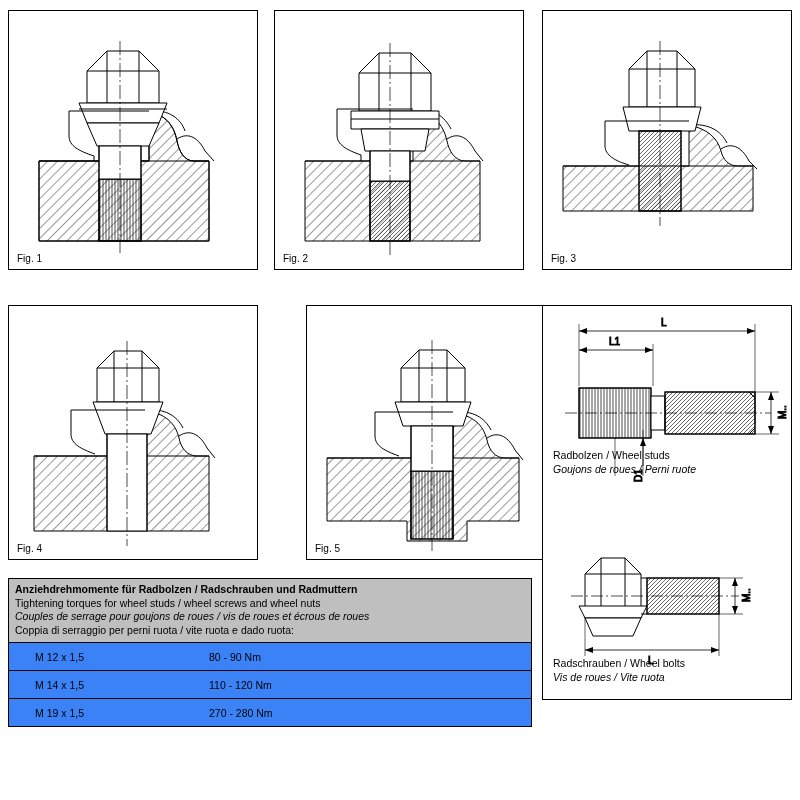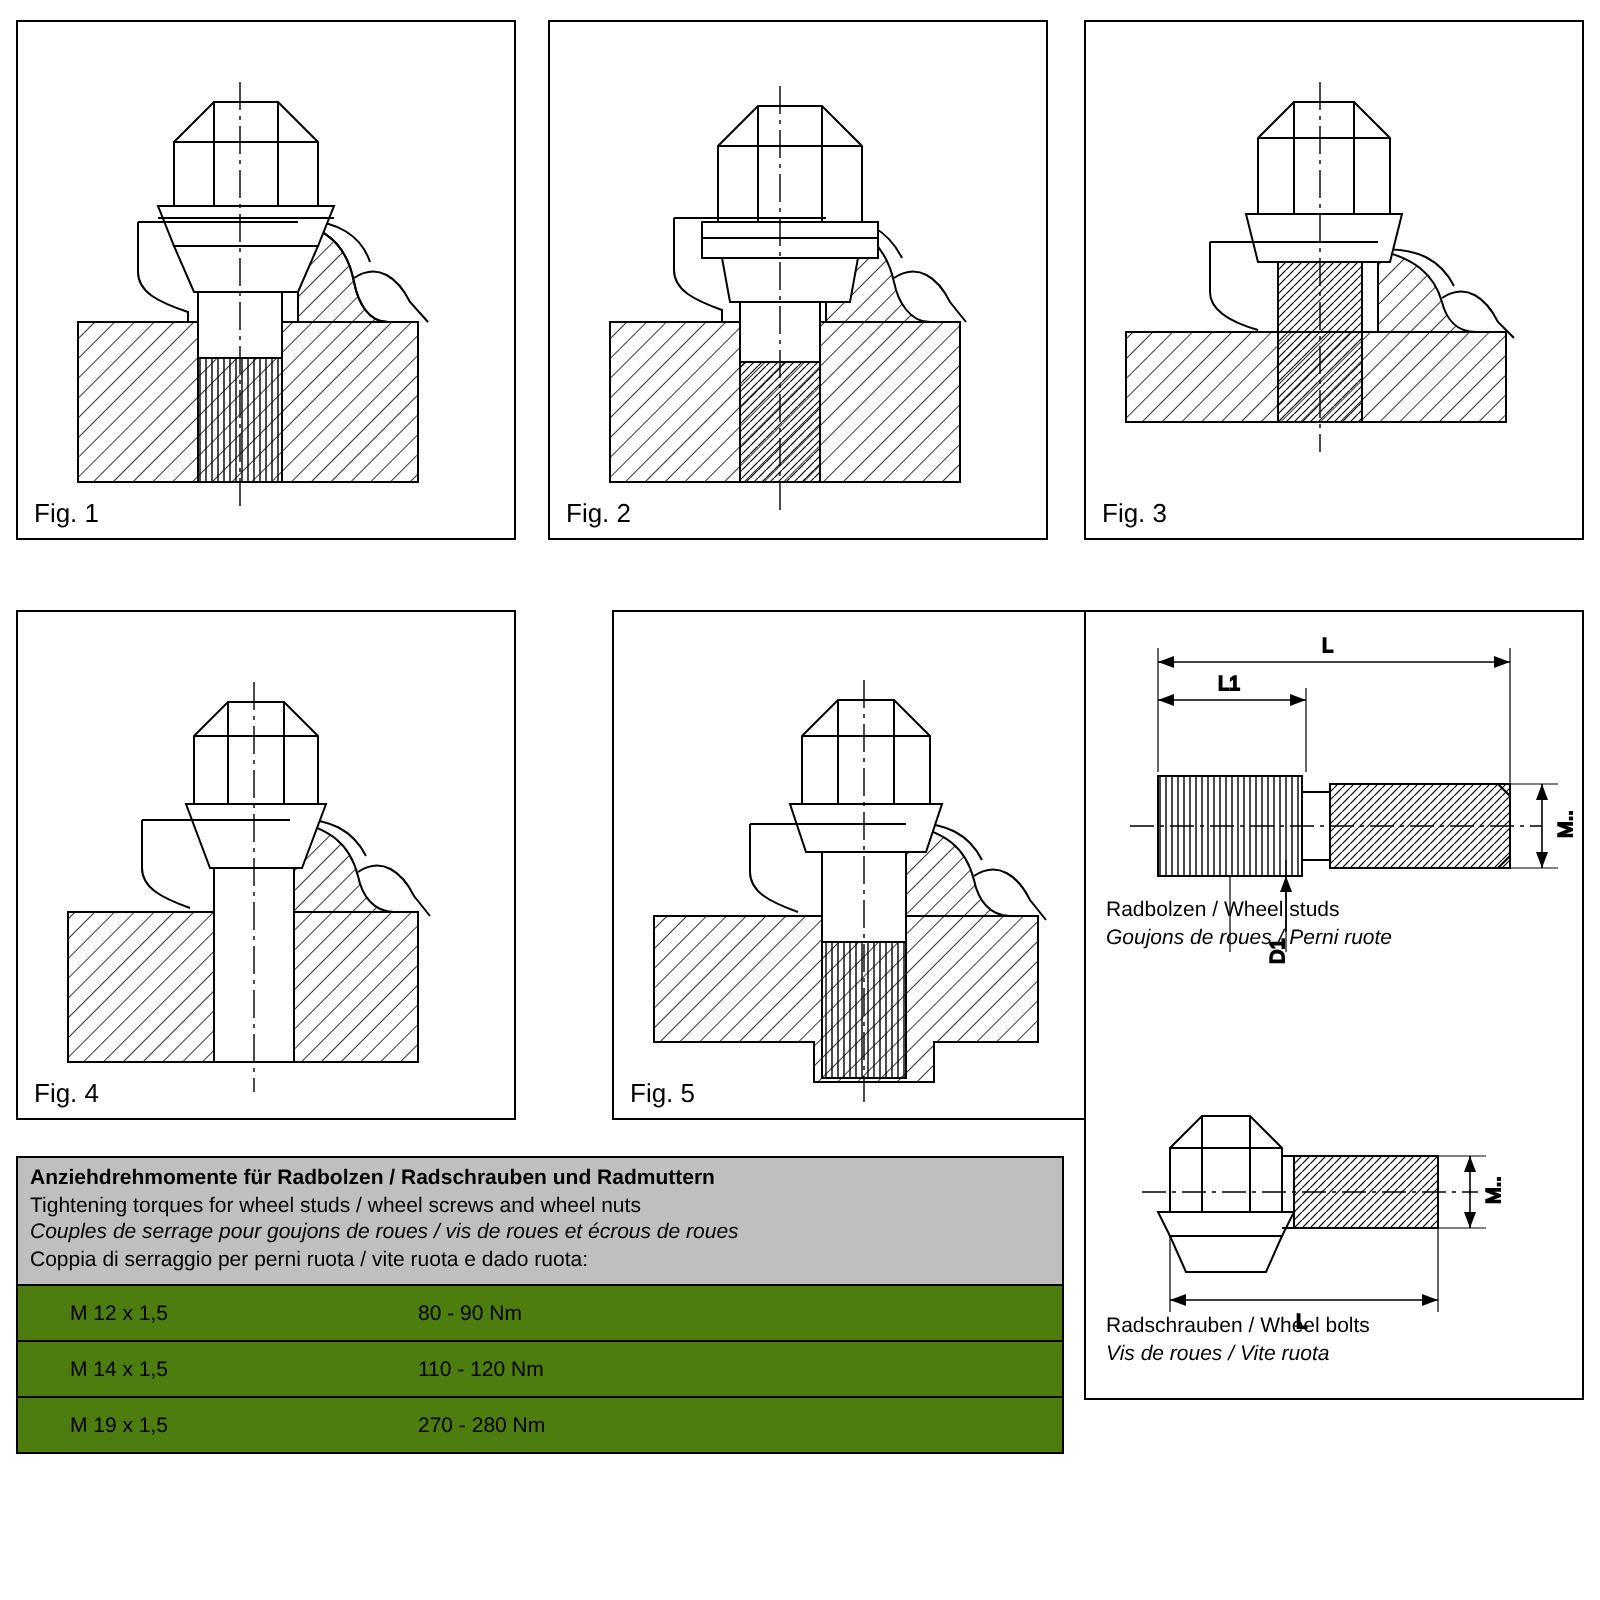--- a/index.html
+++ b/index.html
@@ -24,34 +24,34 @@
   .panel {
     position: absolute;
     border: 1px solid #000;
     background: #fff;
     box-sizing: border-box;
   }
   .panel-label {
     position: absolute;
     left: 8px;
     bottom: 5px;
-    font-size: 13px;
+    font-size: 10px;
     font-family: "Liberation Sans", sans-serif;
   }
   .fig-svg { position: absolute; left: 0; top: 0; }
 
   
   .torque-table {
     position: absolute;
     left: 8px;
     top: 578px;
     width: 524px;
     border: 1px solid #000;
     box-sizing: border-box;
-    background: #4d7c0f;
+    background: #3b82f6;
   }
   .tt-head {
     background: #bfbfbf;
     border-bottom: 1px solid #000;
     padding: 4px 6px 5px 6px;
   }
   .tt-head div { font-size: 10.5px; line-height: 13.6px; white-space: nowrap;}
   .tt-head .b { font-weight: bold; }
   .tt-head .i { font-style: italic; }
 

